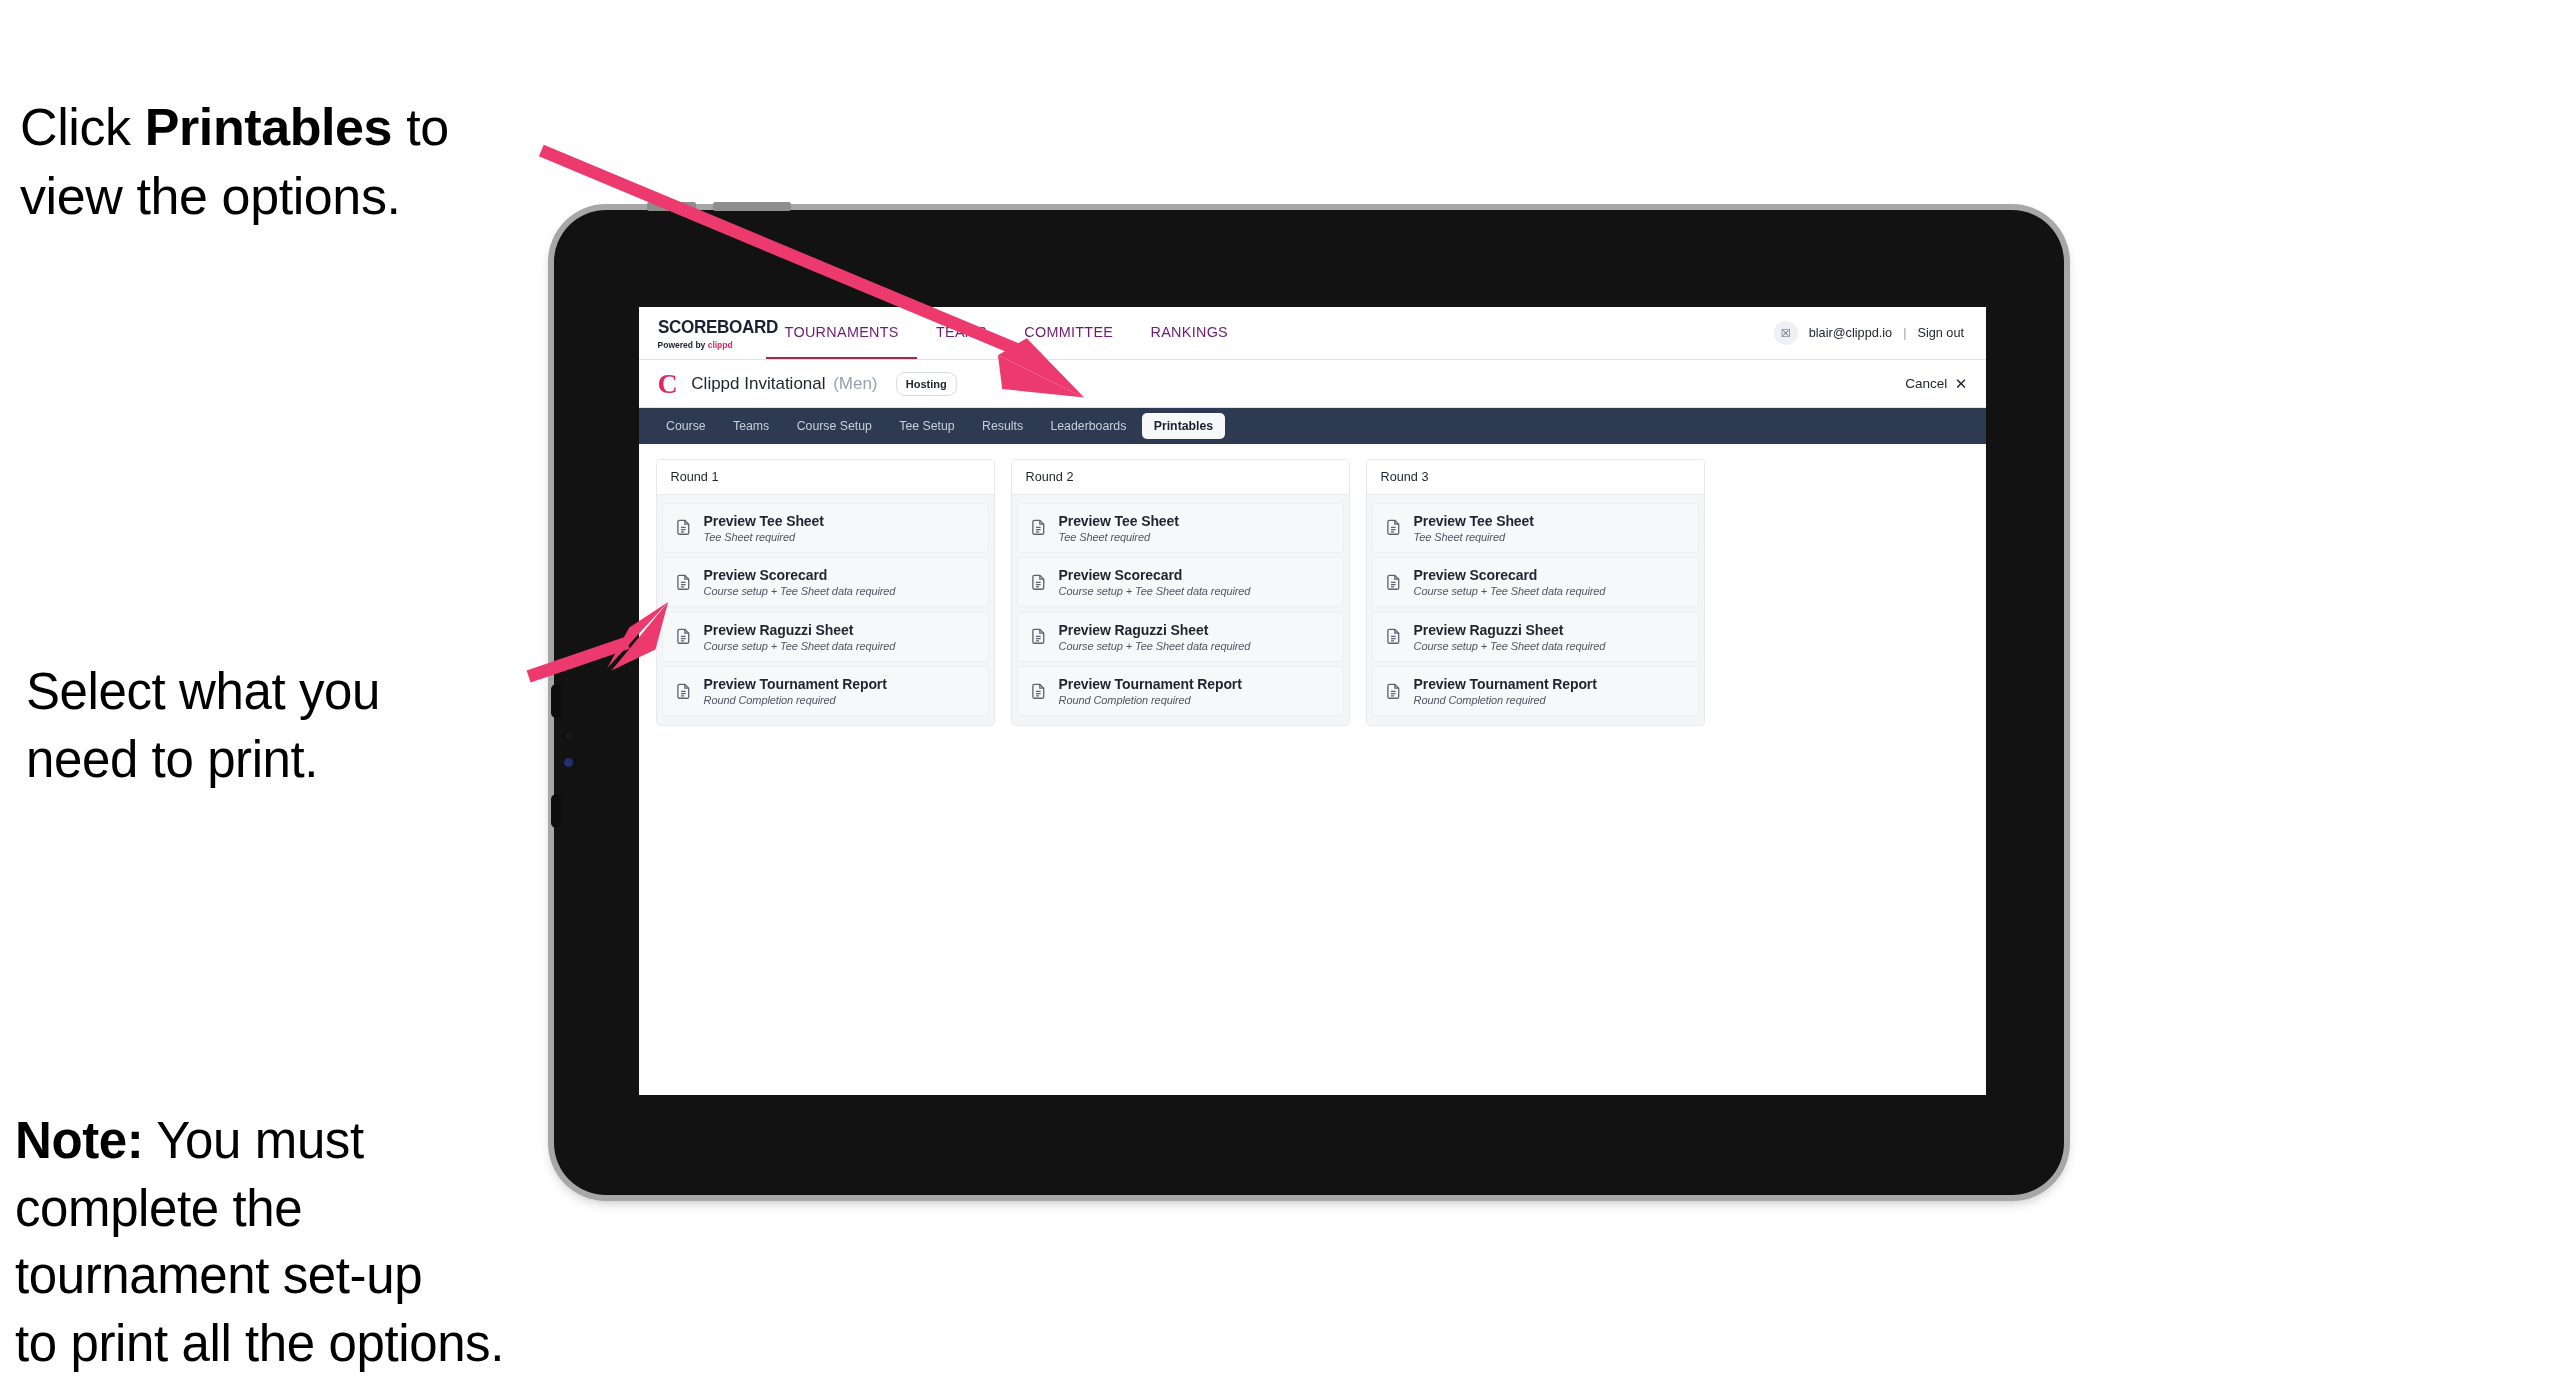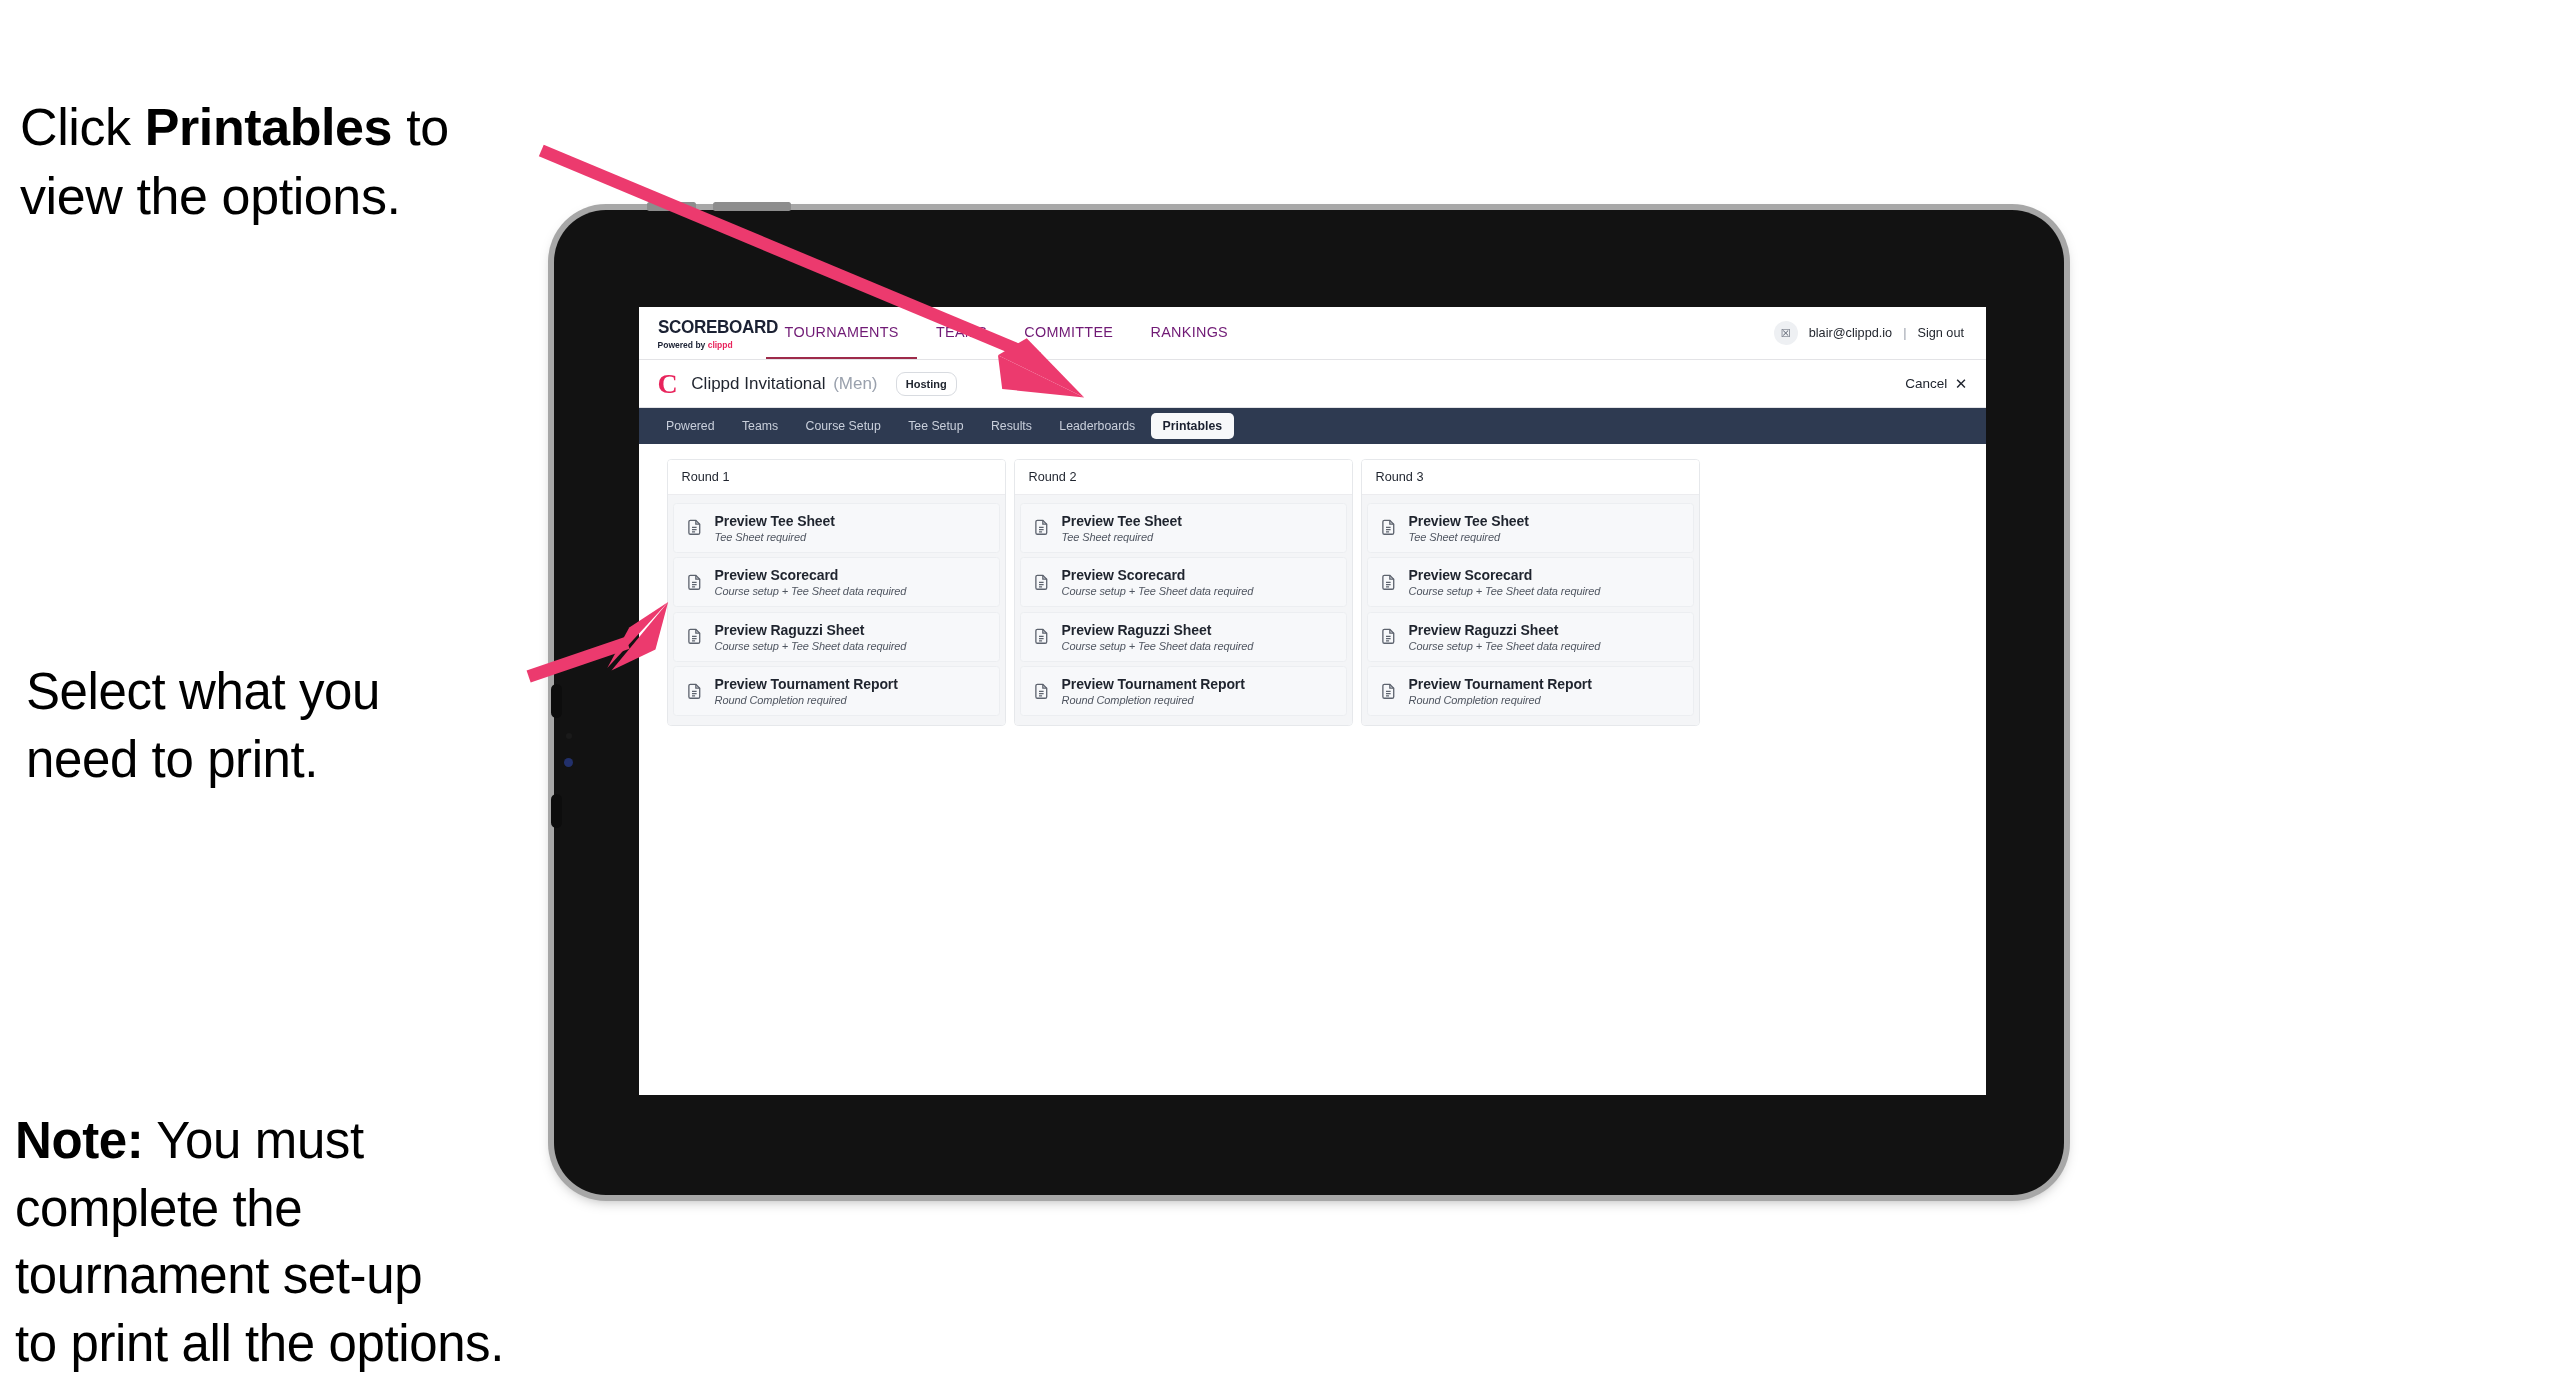--- a/index.html
+++ b/index.html
@@ -122,21 +122,21 @@
     display:flex;align-items:center;padding-left:15px;gap:3.4px;box-sizing:border-box;
   }
   .tab{
     font-size:12.3px;color:#c9cfdb;
     padding:6px 12px;border-radius:5px;cursor:pointer;white-space:nowrap;
   }
   .tab.active{background:#f7f8fa;color:#1a2030;font-weight:bold;}
 
   
   #content{
-    padding:15px 28px;display:flex;gap:8px;align-items:flex-start;
+    padding:15px 17px;display:flex;gap:16px;align-items:flex-start;
     box-sizing:border-box;
   }
   .round-col{
     width:337px;background:#ffffff;
     border:0.8px solid #e6e8eb;border-radius:4.2px;overflow:hidden;
   }
   .round-head{
     padding:10px 13.5px;font-size:12.7px;color:#1f242e;
     border-bottom:0.8px solid #ececef;background:#fff;
   }
@@ -205,21 +205,21 @@
       <span id="tour-name">Clippd Invitational</span>
       <span id="tour-gender">(Men)</span>
       <span id="hosting-badge">Hosting</span>
       <div id="cancel-btn">
         <span>Cancel</span>
         <span id="cancel-x">✕</span>
       </div>
     </div>
 
     <div id="tabstrip">
-      <div class="tab">Powered</div>
+      <div class="tab">Course</div>
       <div class="tab">Teams</div>
       <div class="tab">Course Setup</div>
       <div class="tab">Tee Setup</div>
       <div class="tab">Results</div>
       <div class="tab">Leaderboards</div>
       <div class="tab active">Printables</div>
     </div>
 
     <div id="content">
 

